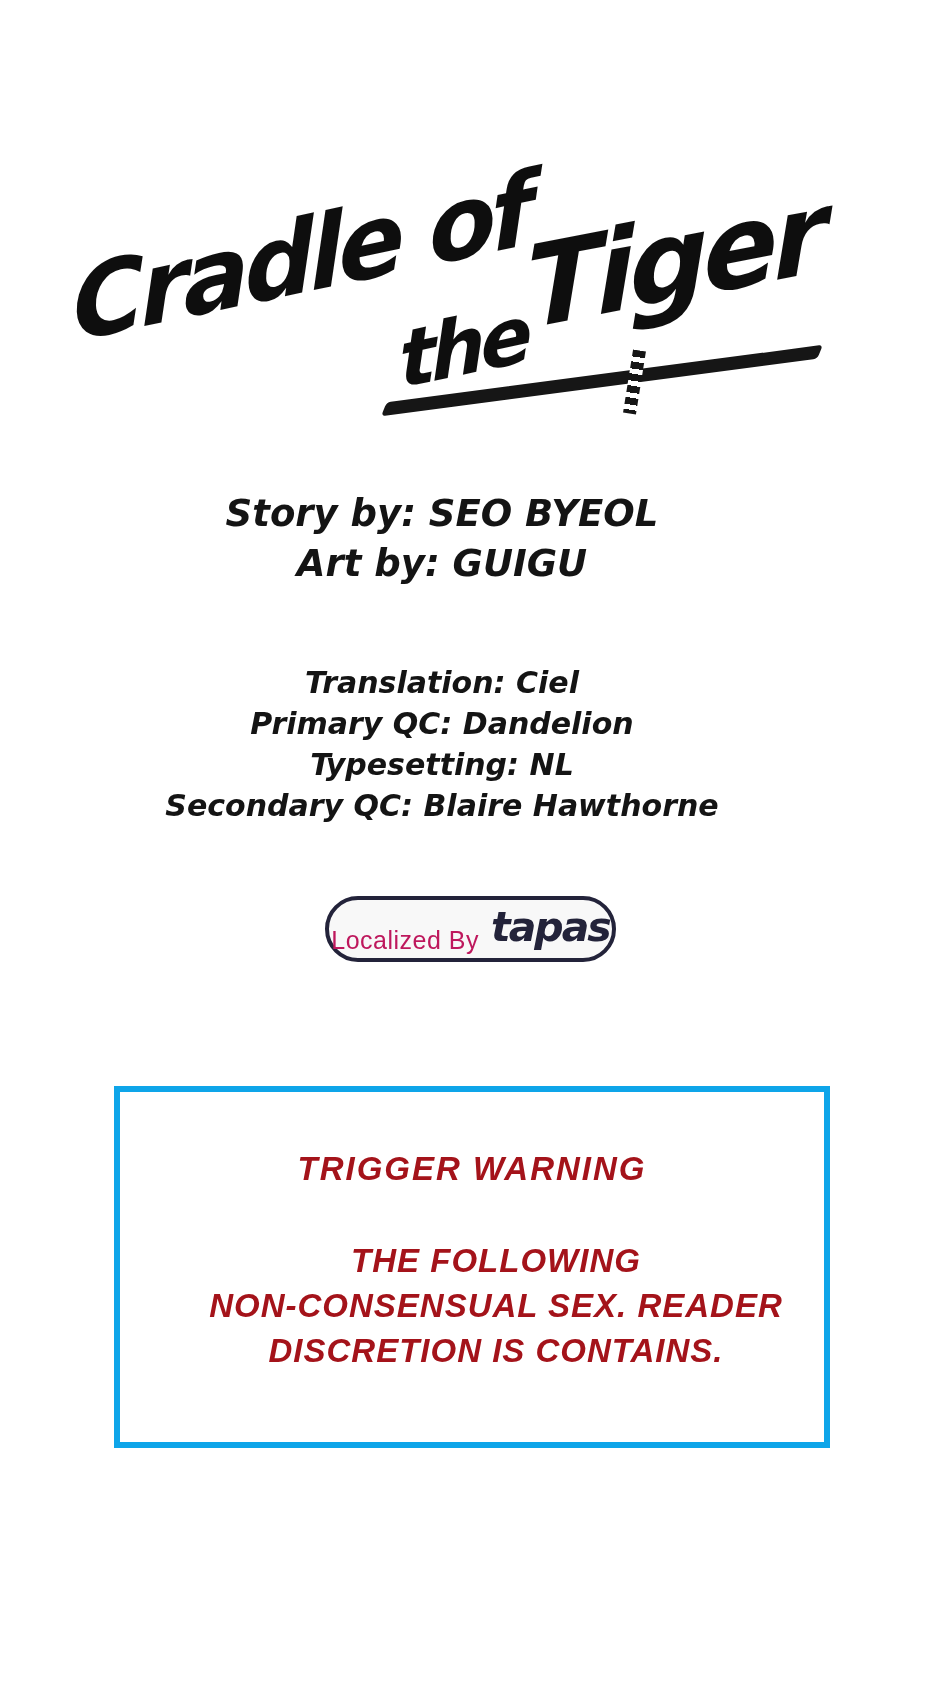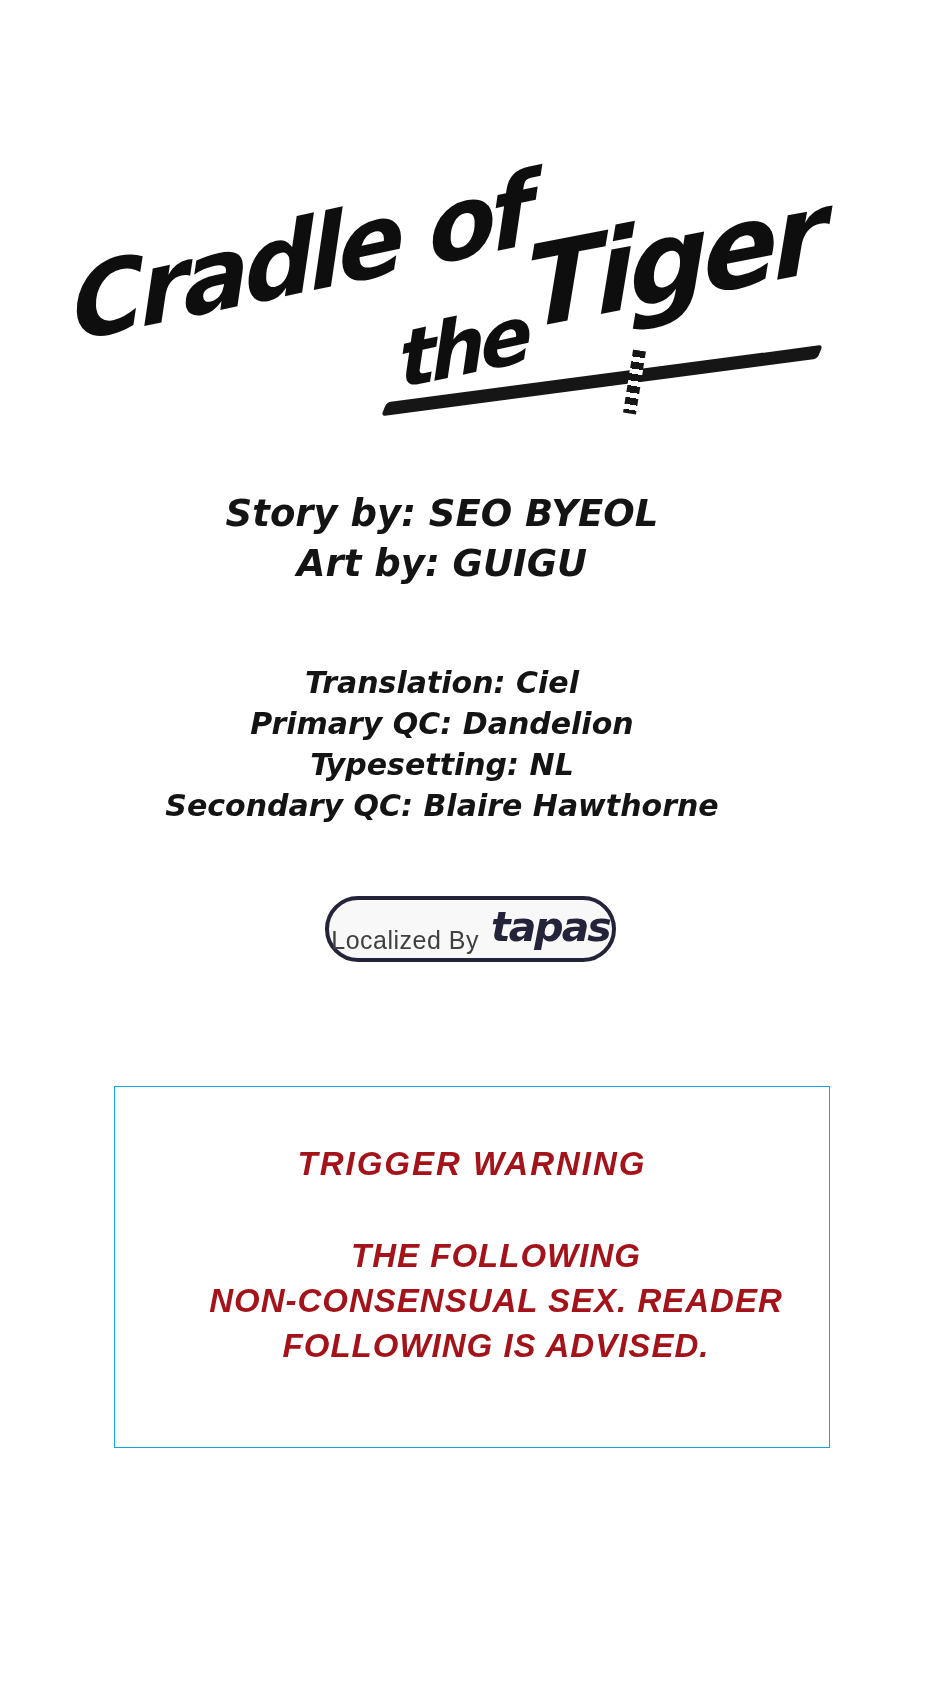--- a/index.html
+++ b/index.html
@@ -114,21 +114,21 @@
     border: 4px solid #23233a;
     border-radius: 40px;
     background: #f8f8f8;
     display: flex;
     align-items: center;
     justify-content: center;
     gap: 12px;
   }
   .tapas-badge .localized-label {
     font-size: 25px;
-    color: #404040;
+    color: #be185d;
     font-family: "Liberation Sans", sans-serif;
     letter-spacing: 0.5px;
     margin-top: 22px;
   }
   .tapas-badge .tapas-logo {
     font-size: 41px;
     font-weight: 900;
     font-style: italic;
     color: #23233a;
     letter-spacing: -2px;
@@ -137,21 +137,21 @@
   }
 
   
   .warning-box {
     position: absolute;
     left: 114px;
     top: 1086px;
     width: 716px;
     height: 362px;
     box-sizing: border-box;
-    border: 1px solid #0ea5e9;
+    border: 6px solid #0ea5e9;
     background: #ffffff;
     text-align: center;
   }
   .warning-heading {
     margin-top: 58px;
     font-size: 33px;
     font-weight: bold;
     font-style: italic;
     letter-spacing: 2px;
     color: #a4131a;
@@ -199,17 +199,17 @@
   <div class="tapas-badge">
     <span class="localized-label">Localized By</span>
     <span class="tapas-logo">tapas</span>
   </div>
 
   <div class="warning-box">
     <div class="warning-heading">TRIGGER WARNING</div>
     <div class="warning-body">
       <div class="warning-line">THE FOLLOWING</div>
       <div class="warning-line">NON-CONSENSUAL SEX. READER</div>
-      <div class="warning-line">FOLLOWING IS ADVISED.</div>
+      <div class="warning-line">DISCRETION IS CONTAINS.</div>
     </div>
   </div>
 
 </div>
 
 </body></html>

